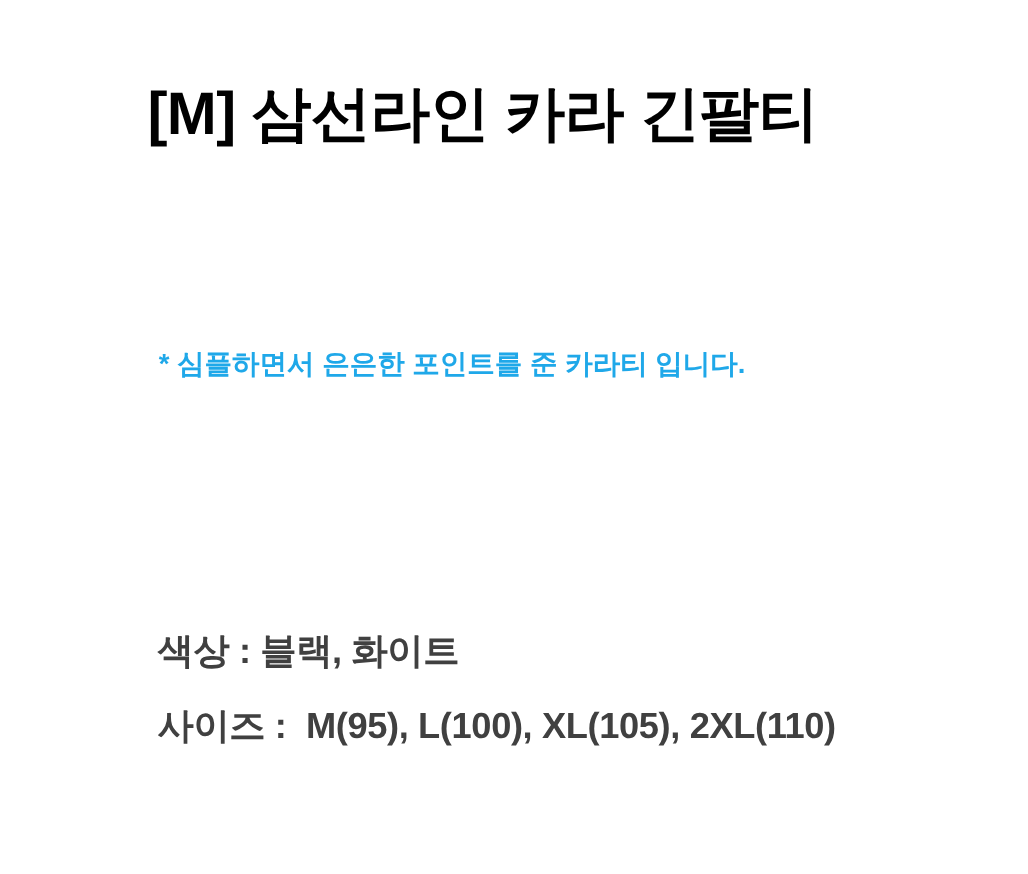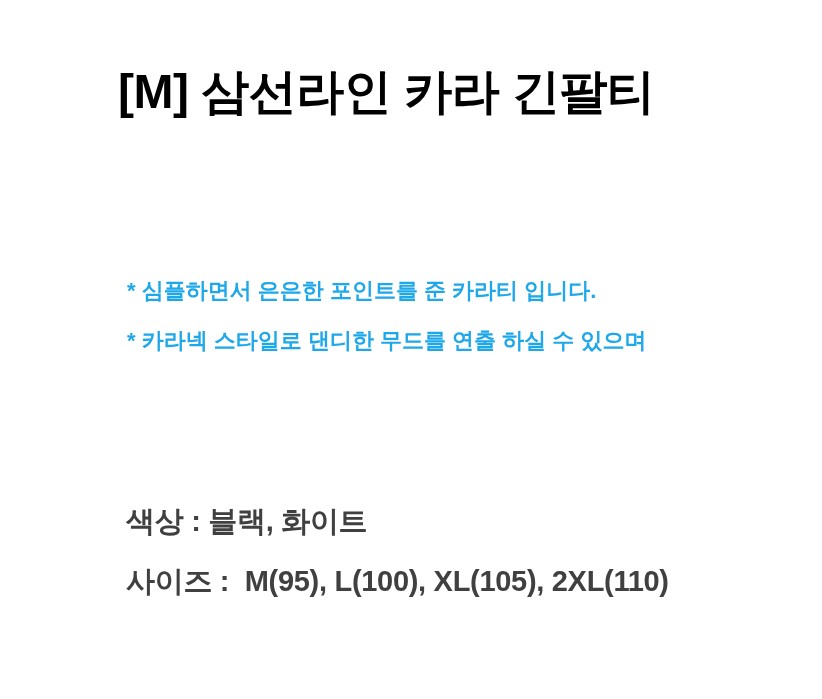--- a/index.html
+++ b/index.html
@@ -32,20 +32,21 @@
     left: 127px;
     top: 266px;
   }
   .feature {
     margin: 0;
     font-size: 22px;
     line-height: 50px;
     font-weight: 700;
     color: #1fa8e9;
     white-space: pre;
+    text-align: right;
   }
   .spec {
     position: absolute;
     left: 126px;
     margin: 0;
     font-size: 29px;
     line-height: 38px;
     font-weight: 700;
     color: #404040;
     white-space: pre;
@@ -56,20 +57,19 @@
 </style>
 </head>
 <body>
 
 <div class="page">
 
   <h1 class="title">[M] 삼선라인 카라 긴팔티</h1>
 
   <div class="features">
     <p class="feature">* 심플하면서 은은한 포인트를 준 카라티 입니다.</p>
-    <p class="feature">* 카라넥 스타일로 댄디한 무드를 연출 하실 수 있으며</p>
   </div>
 
   <p class="spec spec-color">색상 : 블랙, 화이트</p>
 
   <p class="spec spec-size">사이즈 :  M(95), L(100), XL(105), 2XL(110)</p>
 
 </div>
 
 </body></html>

